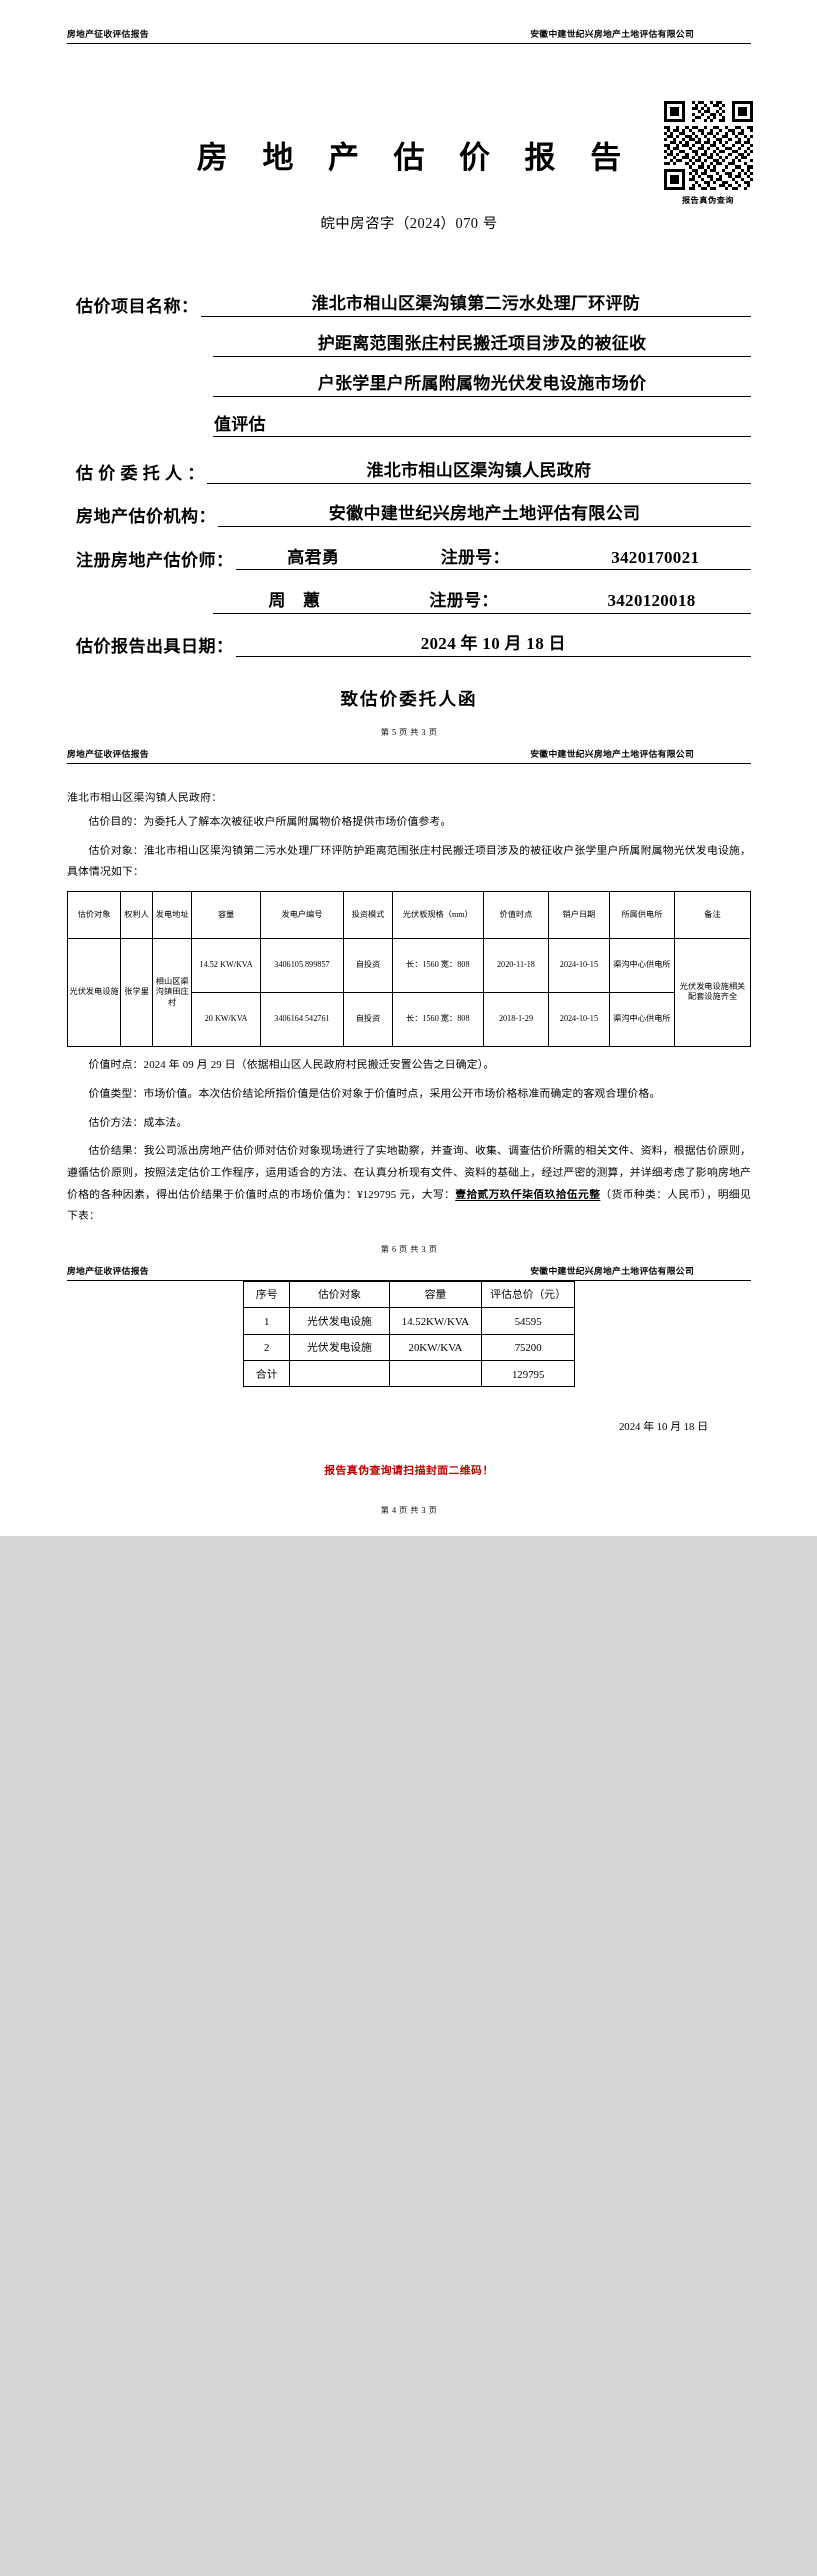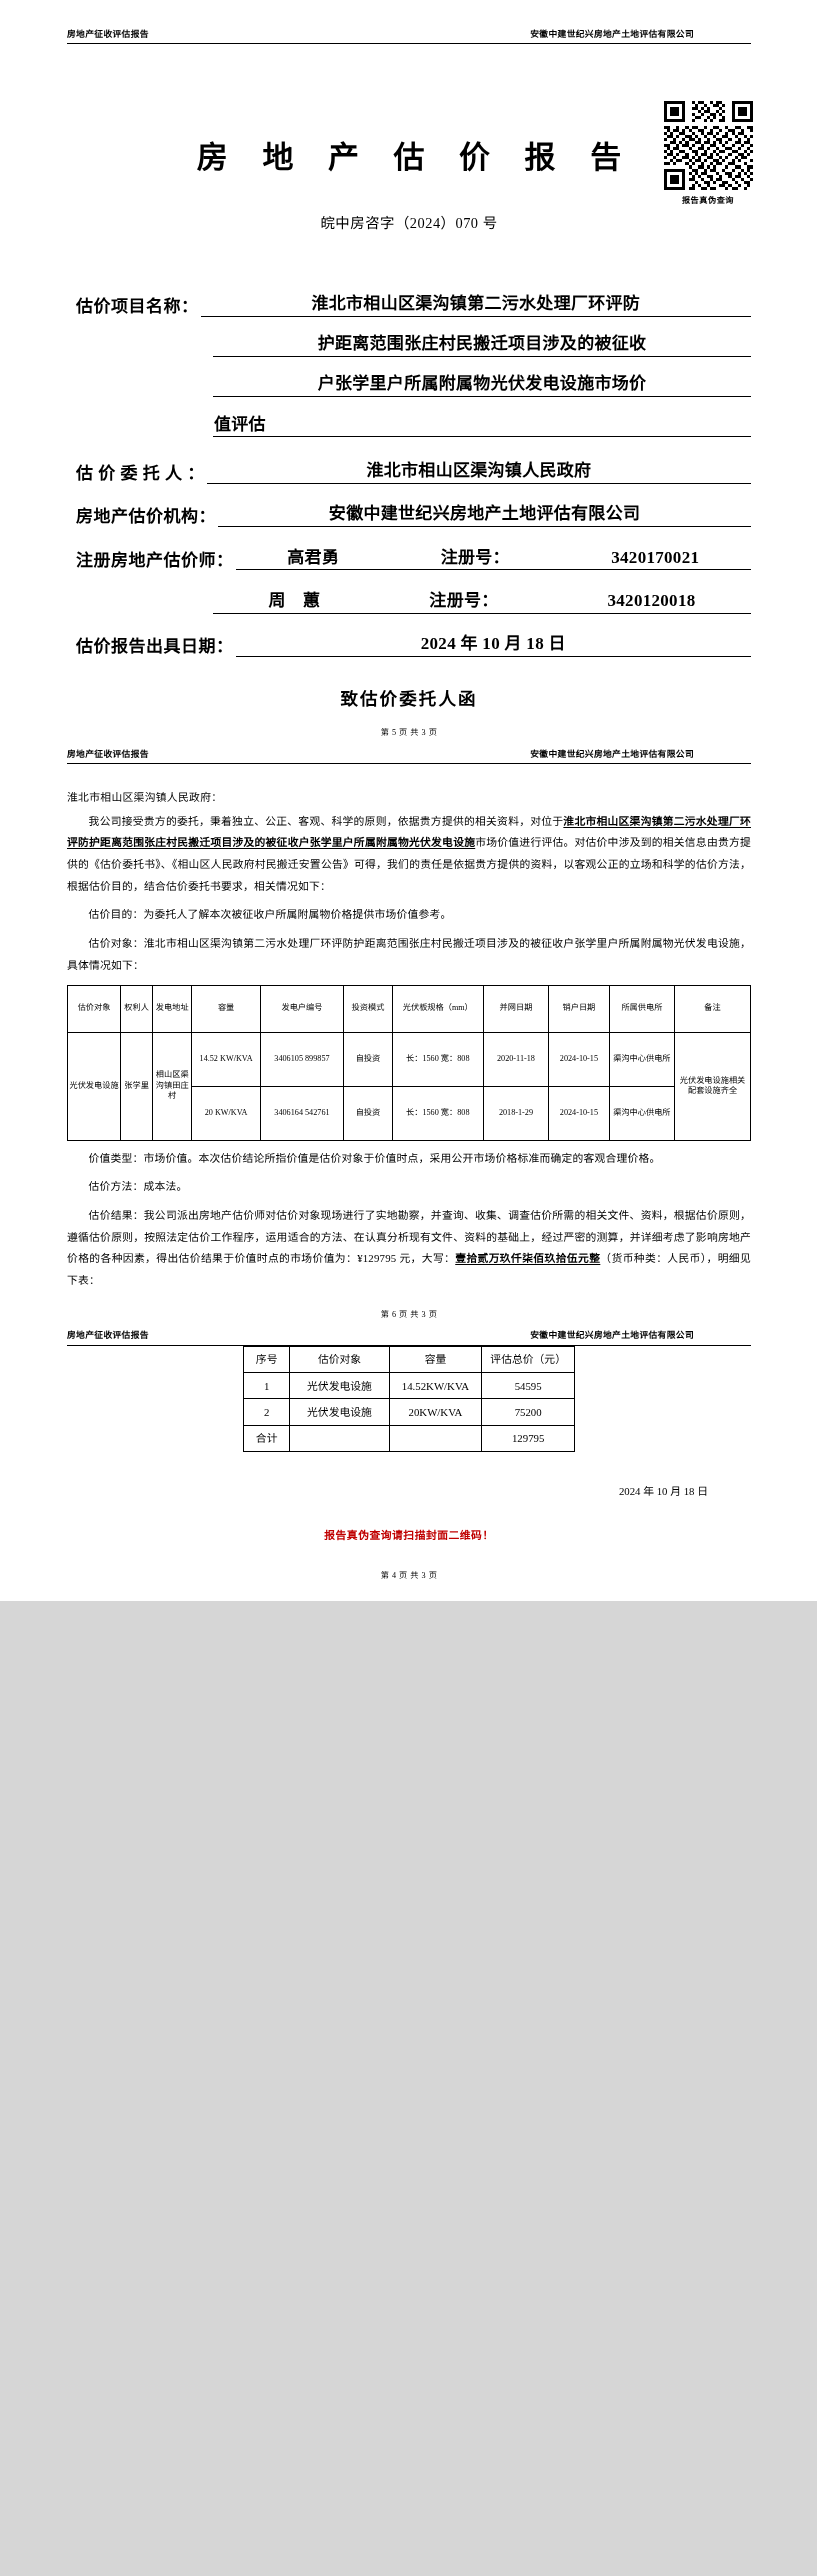--- a/index.html
+++ b/index.html
@@ -501,23 +501,20 @@
   <div class="page">
 
     <div class="run-head" style="padding-top:7.2px">
       <span>房地产征收评估报告</span>
       <span class="right">安徽中建世纪兴房地产土地评估有限公司</span>
     </div>
     <div class="head-rule"></div>
 
     <div class="salutation">淮北市相山区渠沟镇人民政府：</div>
 
-    <p class="body">
-      <span>我公司接受贵方的委托，秉着独立、公正、客观、科学的原则，依据贵方提供的相关资料，对位于</span><span class="bu">淮北市相山区渠沟镇第二污水处理厂环评防护距离范围张庄村民搬迁项目涉及的被征收户张学里户所属附属物光伏发电设施</span><span>市场价值进行评估。对估价中涉及到的相关信息由贵方提供的《估价委托书》、《相山区人民政府村民搬迁安置公告》可得，我们的责任是依据贵方提供的资料，以客观公正的立场和科学的估价方法，根据估价目的，结合估价委托书要求，相关情况如下：</span>
-    </p>
 
     <p class="body">
       <span class="b">估价目的：</span><span>为委托人了解本次被征收户所属附属物价格提供市场价值参考。</span>
     </p>
 
     <p class="body">
       <span class="b">估价对象：</span><span>淮北市相山区渠沟镇第二污水处理厂环评防护距离范围张庄村民搬迁项目涉及的被征收户张学里户所属附属物光伏发电设施，具体情况如下：</span>
     </p>
 
     <table class="grid">
@@ -536,21 +533,21 @@
       </colgroup>
       <thead>
         <tr>
           <th>估价对象</th>
           <th>权利人</th>
           <th>发电地址</th>
           <th>容量</th>
           <th>发电户编号</th>
           <th>投资模式</th>
           <th>光伏板规格（mm）</th>
-          <th>并网日期</th>
+          <th>价值时点</th>
           <th>销户日期</th>
           <th>所属供电所</th>
           <th>备注</th>
         </tr>
       </thead>
       <tbody>
         <tr>
           <td rowspan="2">光伏发电设施</td>
           <td rowspan="2">张学里</td>
           <td rowspan="2">相山区渠沟镇田庄村</td>
@@ -568,20 +565,23 @@
           <td>3406164 542761</td>
           <td>自投资</td>
           <td>长：1560 宽：808</td>
           <td>2018-1-29</td>
           <td>2024-10-15</td>
           <td>渠沟中心供电所</td>
         </tr>
       </tbody>
     </table>
 
+    <p class="body">
+      <span class="b">价值时点：</span><span>2024 年 09 月 29 日（依据相山区人民政府村民搬迁安置公告之日确定）。</span>
+    </p>
 
     <p class="body">
       <span class="b">价值类型：</span><span>市场价值。本次估价结论所指价值是估价对象于价值时点，采用公开市场价格标准而确定的客观合理价格。</span>
     </p>
 
     <p class="body">
       <span class="b">估价方法：</span><span>成本法。</span>
     </p>
 
     <p class="body">

